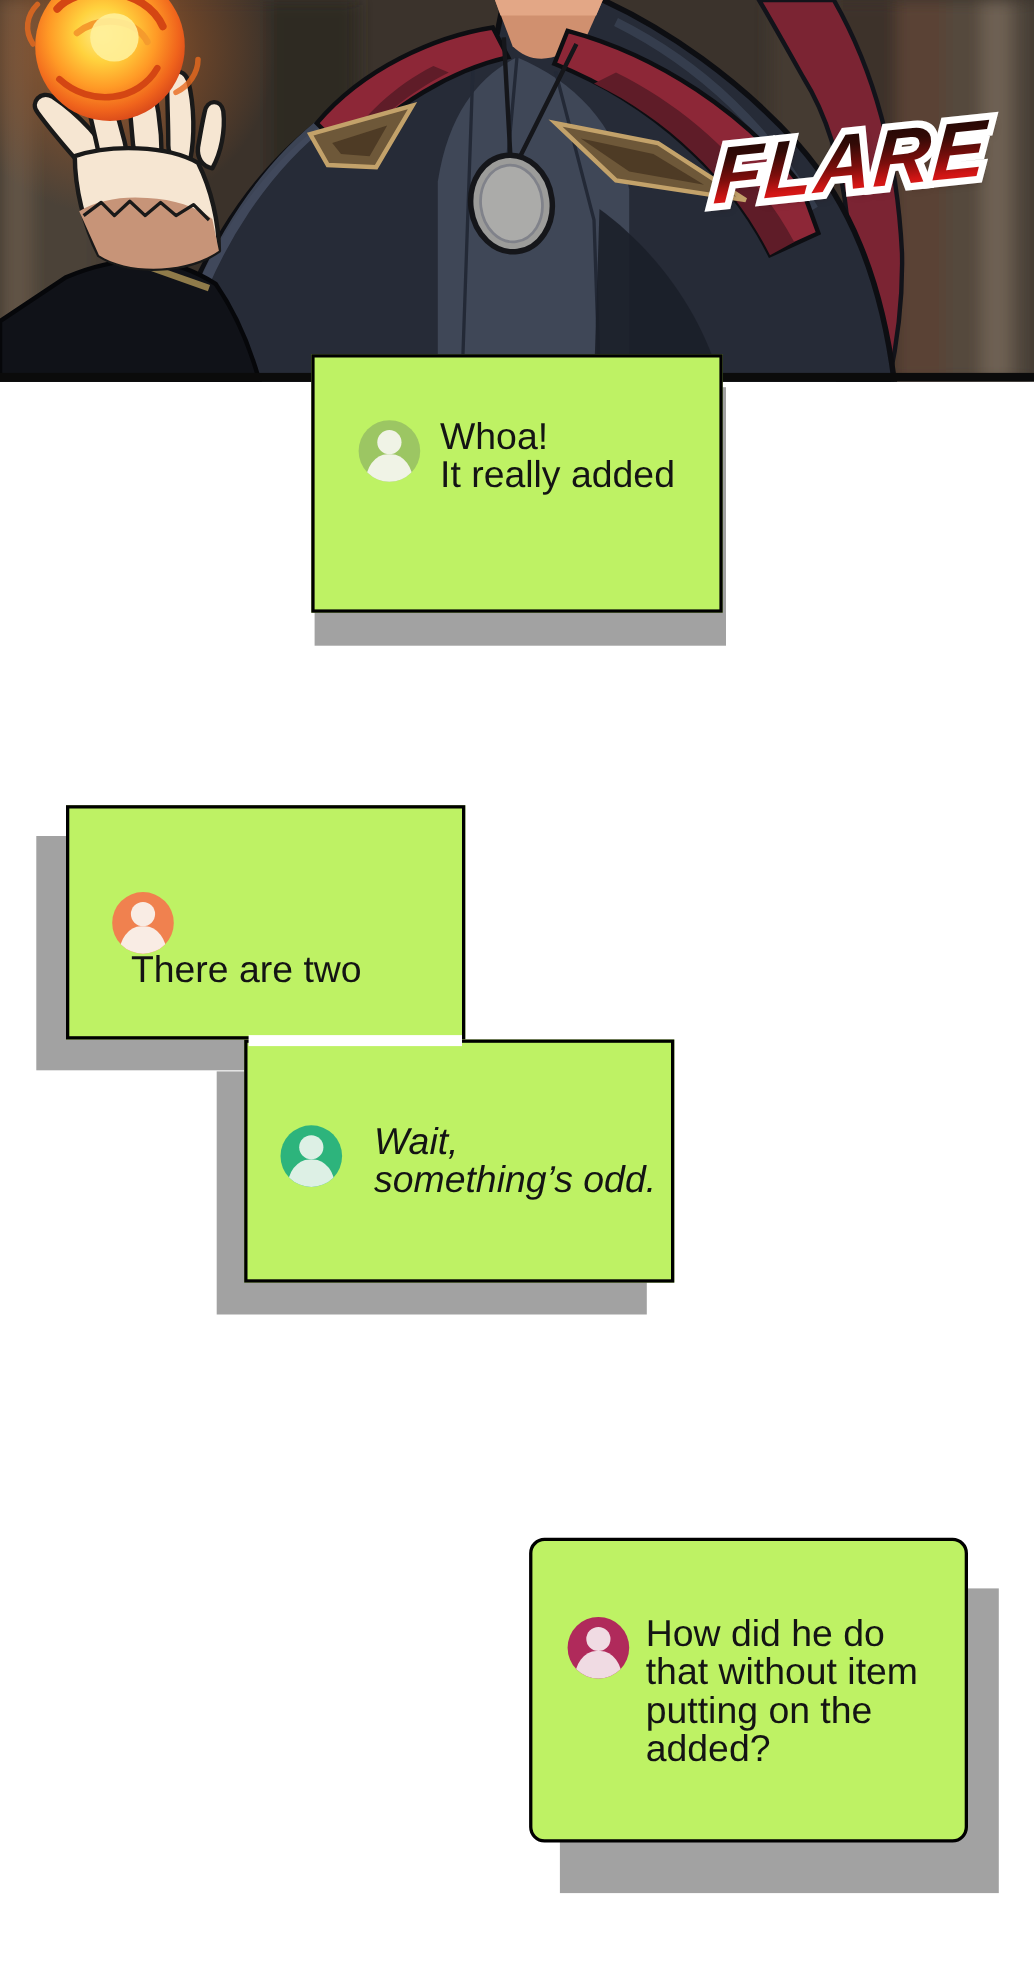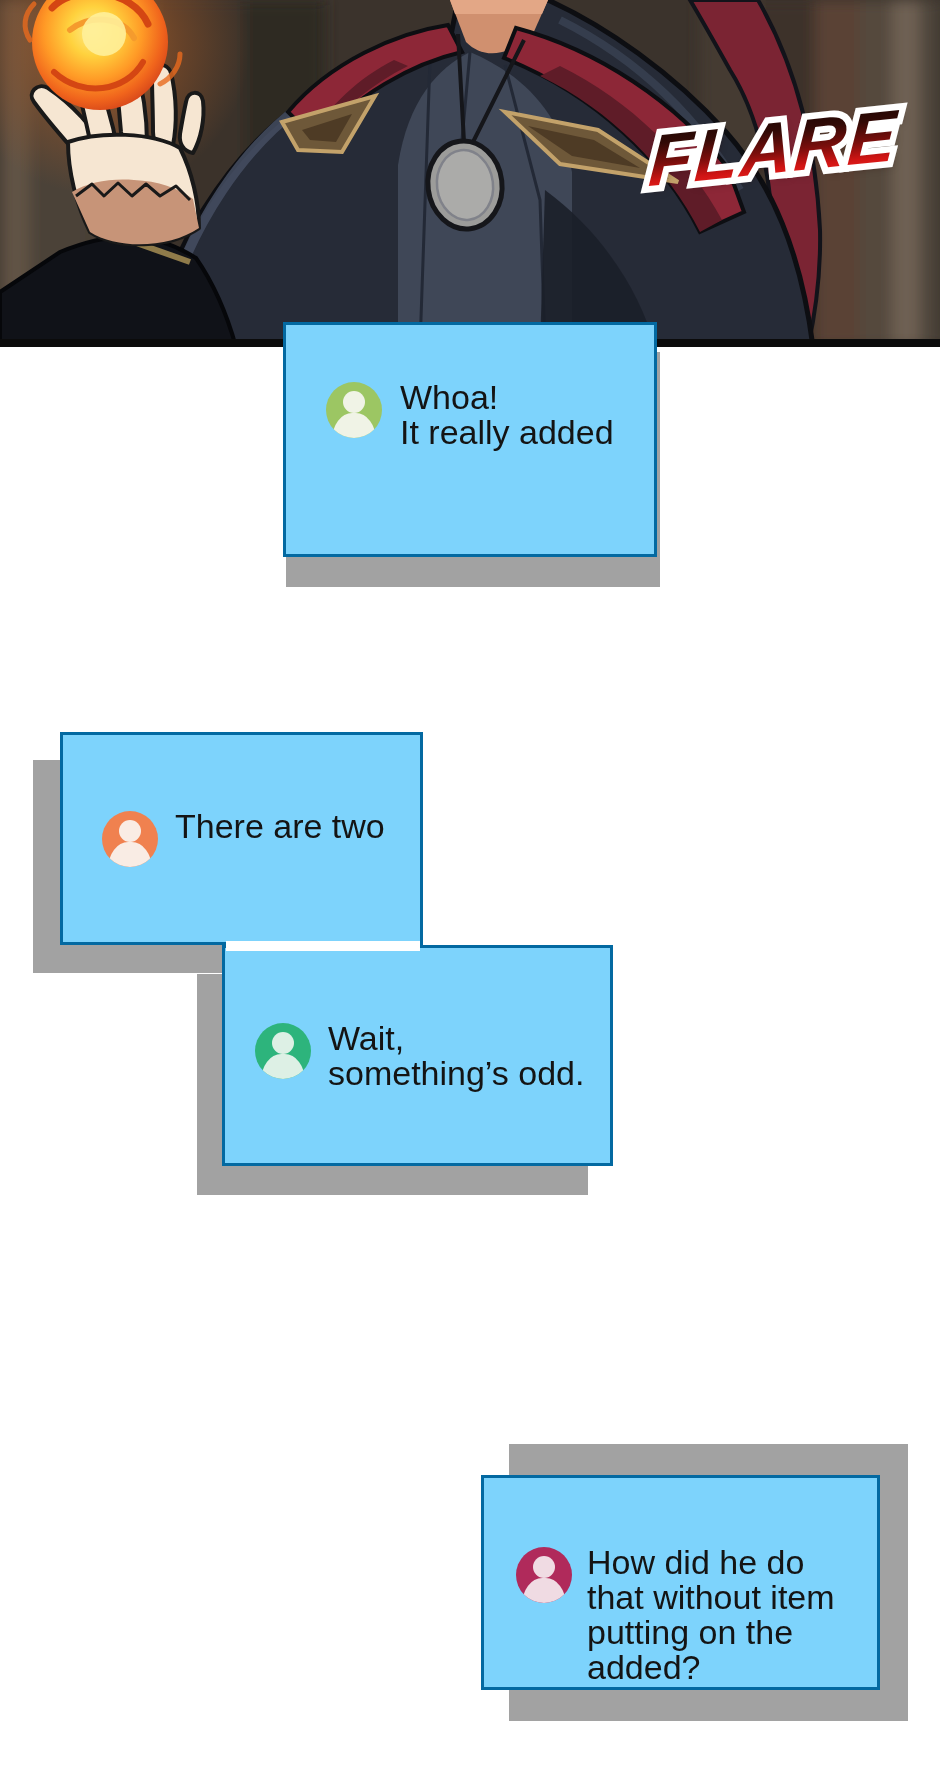--- a/index.html
+++ b/index.html
@@ -25,21 +25,21 @@
     -webkit-text-stroke:13px #ffffff;
     text-shadow:0 0 6px rgba(60,5,5,.55), 3px 4px 8px rgba(40,0,0,.5);
   }
   .sfx .fill{
     background:linear-gradient(180deg,#170503 0%,#320a06 30%,#7c0e0c 55%,#d01514 75%,#f32420 95%);
     -webkit-background-clip:text;background-clip:text;color:transparent;
   }
   
   .shadow{position:absolute;background:#a2a2a2;}
   .chatbox{
-    position:absolute;background:#7dd3fc;border:3px solid #0369a1;
+    position:absolute;background:#bef264;border:3px solid #000000;
     box-sizing:border-box;
   }
   .seam{position:absolute;background:#ffffff;}
   .msg-row{position:absolute;display:flex;align-items:flex-start;}
   .avatar{
     position:relative;width:56px;height:56px;border-radius:50%;
     background:var(--av,#999);overflow:hidden;flex:0 0 auto;
   }
   .avatar::before{ 
     content:"";position:absolute;left:50%;top:16%;width:40%;height:40%;
@@ -160,49 +160,49 @@
 </div>
 
 <div class="shadow" style="left:286px;top:352px;width:374px;height:235px;"></div>
 <div class="shadow" style="left:33px;top:760px;width:363px;height:213px;"></div>
 <div class="shadow" style="left:197px;top:974px;width:391px;height:221px;"></div>
 <div class="shadow" style="left:509px;top:1444px;width:399px;height:277px;"></div>
 
 <div class="chatbox" style="left:222px;top:945px;width:391px;height:221px;">
   <div class="msg-row" style="left:30px;top:75px;">
     <div class="avatar" style="--av: #2db47c; --pc: #ddf0e5;"></div>
-    <div class="msg-text" style="margin-left:17px;margin-top:-2px;">
+    <div class="msg-text" style="margin-left:29px;margin-top:-2px;font-style:italic;">
       <div>Wait,</div>
       <div>something’s odd.</div>
     </div>
   </div>
 </div>
 
 <div class="chatbox" style="left:60px;top:732px;width:363px;height:213px;">
-  <div class="msg-row" style="left:39px;top:76px;">
+  <div class="msg-row" style="left:39px;top:76px;flex-direction:column;">
     <div class="avatar" style="--av: #f0814f; --pc: #f9ece4;"></div>
     <div class="msg-text" style="margin-left:17px;margin-top:-2px;">
       <div>There are two</div>
     </div>
   </div>
 </div>
 
 <div class="seam" style="left:226px;top:941px;width:194px;height:10px;"></div>
 
 <div class="chatbox" style="left:283px;top:322px;width:374px;height:235px;">
   <div class="msg-row" style="left:40px;top:57px;">
     <div class="avatar" style="--av: #9cc663; --pc: #f0f3e6;"></div>
     <div class="msg-text" style="margin-left:18px;margin-top:-2px;">
       <div>Whoa!</div>
       <div>It really added</div>
     </div>
   </div>
 </div>
 
-<div class="chatbox" style="left:481px;top:1475px;width:399px;height:215px;">
+<div class="chatbox" style="left:481px;top:1398px;width:399px;height:277px;border-radius:14px;">
   <div class="msg-row" style="left:32px;top:69px;">
     <div class="avatar" style="--av: #b02a5b; --pc: #f0dbe3;"></div>
     <div class="msg-text" style="margin-left:15px;margin-top:-2px;">
       <div>How did he do</div>
       <div>that without item</div>
       <div>putting on the</div>
       <div>added?</div>
     </div>
   </div>
 </div>

